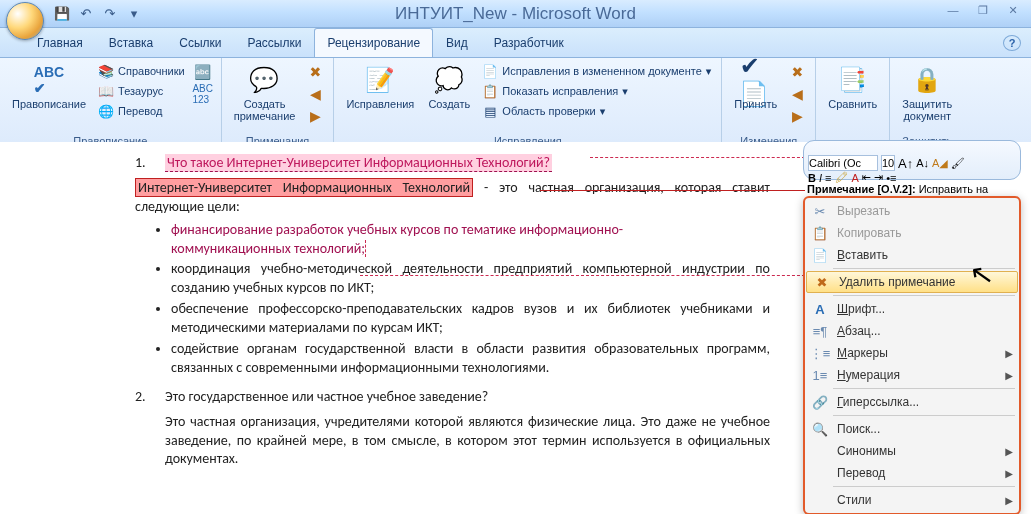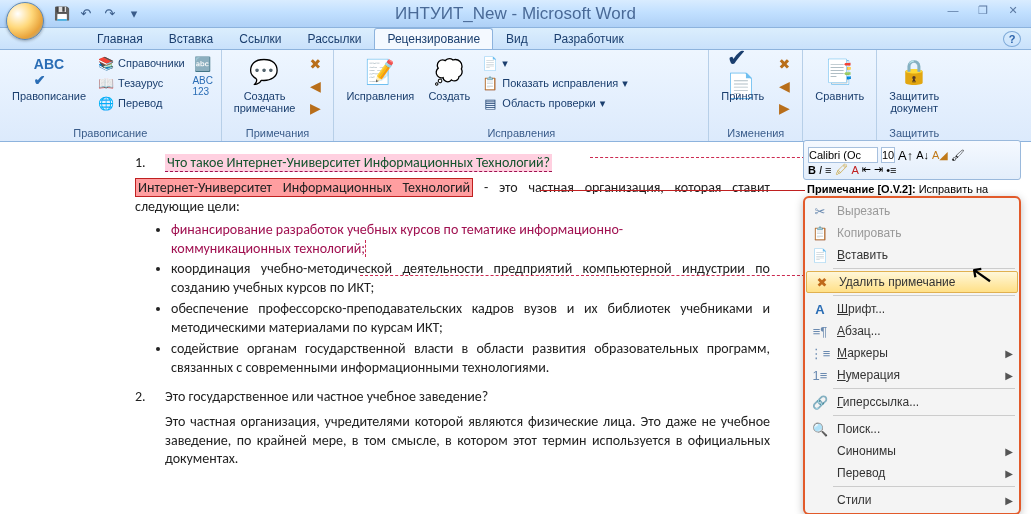--- a/index.html
+++ b/index.html
@@ -56,24 +56,24 @@
     gap: 6px;
   }
   .win-btn {
     width: 24px; height: 16px;
     display: flex; align-items: center; justify-content: center;
     color: #5c7aa3;
     font-size: 11px;
   }
   
   .tabrow {
-    height: 22px;
+    height: 30px;
     background: linear-gradient(to bottom, #dbeefd, #c9e1fb);
     border-bottom: 1px solid #8db3dd;
-    padding-left: 84px;
+    padding-left: 24px;
     display: flex;
     align-items: stretch;
   }
   .tab {
     padding: 0 12px;
     display: flex;
     align-items: center;
     color: #1a3e6e;
     border: 1px solid transparent;
     border-bottom: none;
@@ -150,21 +150,21 @@
     line-height: 1.35;
     width: 800px;
   }
   .numitem { margin-bottom: 6px; display: flex; }
   .numitem .num { width: 30px; flex-shrink: 0; }
   .page p { margin: 4px 0; text-align: justify; }
   .page ul { list-style: disc; margin: 4px 0 10px 36px; }
   .page ul li { margin: 2px 0; text-align: justify;}
   .hl-pink {
     background: #ffd0e0;
-    color: #14532d;
+    color: #be185d;
     border-bottom: 1px dashed #a01050;
     padding: 0 2px;
   }
   .hl-red {
     background: #ff9ea0;
     border: 1px solid #c02020;
     padding: 0 2px;
   }
   .ins-mark {
     color: #a01050;
@@ -176,24 +176,24 @@
 
   
   .minitoolbar {
     position: absolute;
     right: 10px;
     top: 140px;
     width: 218px;
     height: 40px;
     background: linear-gradient(to bottom, #f5f9ff, #e3eefb);
     border: 1px solid #9ab9dc;
-    border-radius: 3px;
+    border-radius: 11px;
     display: flex;
     flex-direction: column;
-    padding: 6px 4px;
+    padding: 14px 4px;
     z-index: 20;
     font-size: 11px;
   }
   .mt-row { display: flex; align-items: center; gap: 3px; height: 18px;}
   .mt-sel { border: 1px solid #a7c0de; background: #fff; font-size: 11px; height: 16px; }
 
   
   .ctxmenu {
     position: absolute;
     right: 10px;
@@ -339,21 +339,21 @@
     <div class="group-body">
       <div class="bigbtn">
         <div class="ic">📝</div>
         <span>Исправления</span>
       </div>
       <div class="bigbtn">
         <div class="ic">💭</div>
         <span>Создать</span>
       </div>
       <div class="smallbtns" style="min-width:220px;">
-        <div class="smallbtn"><div class="ic">📄</div> ▾</div>
+        <div class="smallbtn"><div class="ic">📄</div><span>Исправления в измененном документе</span> ▾</div>
         <div class="smallbtn"><div class="ic">📋</div><span>Показать исправления</span> ▾</div>
         <div class="smallbtn"><div class="ic">▤</div><span>Область проверки</span> ▾</div>
       </div>
     </div>
     <div class="group-label">Исправления</div>
   </div>
 
   <div class="group">
     <div class="group-body">
       <div class="bigbtn">

